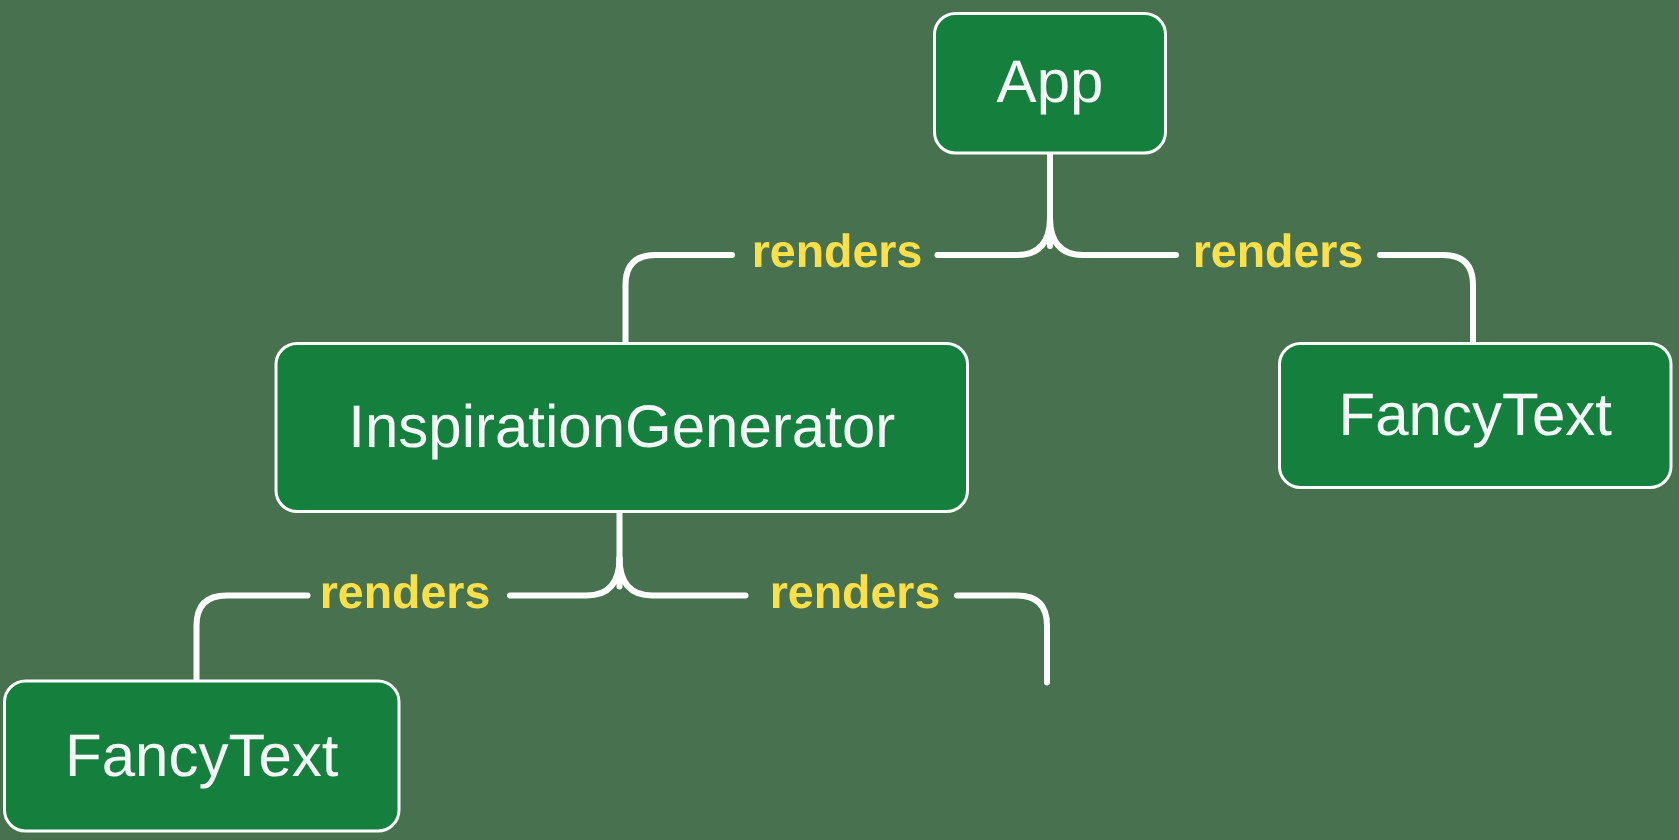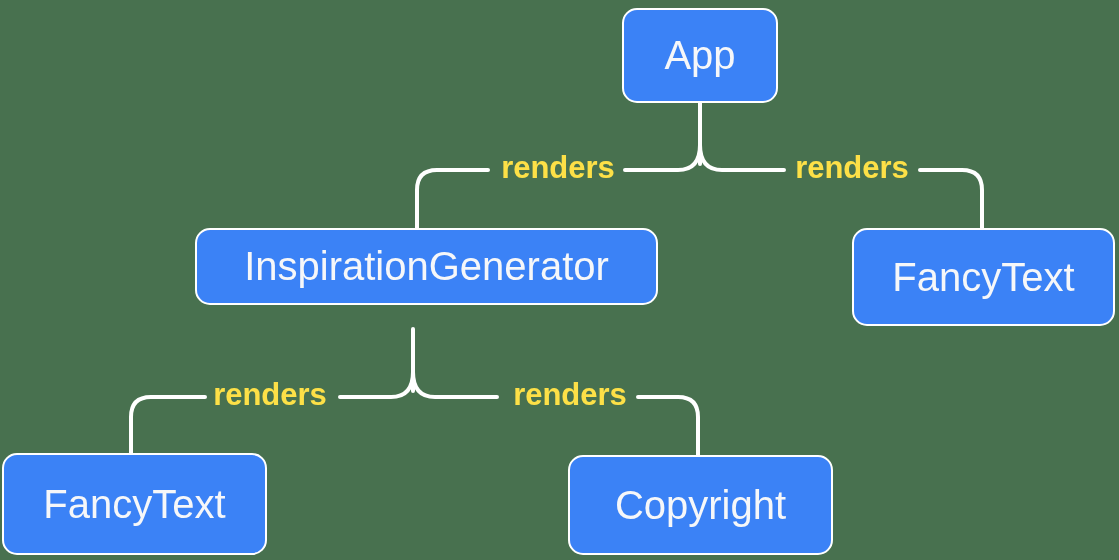--- a/index.html
+++ b/index.html
@@ -22,34 +22,34 @@
   }
   .connectors path {
     fill: none;
     stroke: #FFFFFF;
     stroke-width: 4;
     stroke-linecap: round;
   }
   .node {
     position: absolute;
     box-sizing: border-box;
-    background: #3b82f6;
+    background: #15803d;
     border: 2.5px solid #FFFFFF;
     border-radius: 15px;
     display: flex;
     align-items: center;
     justify-content: center;
     color: #F6F7F9;
     font-size: 40px;
     font-weight: 400;
     letter-spacing: 0px;
     white-space: nowrap;
   }
   .node-app                 { left: 622px; top: 8px;   width: 156px; height: 95px;  }
-  .node-inspiration         { left: 195px; top: 228px; width: 463px; height: 77px;  }
+  .node-inspiration         { left: 183px; top: 228px; width: 463px; height: 114px;  }
   .node-fancytext-right     { left: 852px; top: 228px; width: 263px; height: 98px;  }
   .node-fancytext-left      { left: 2px;   top: 453px; width: 265px; height: 102px; }
   .node-copyright           { left: 568px; top: 455px; width: 265px; height: 100px; }
   .edge-label {
     position: absolute;
     transform: translate(-50%, -50%);
     color: #fde047;
     font-size: 31px;
     font-weight: 600;
     white-space: nowrap;
@@ -92,22 +92,19 @@
   </div>
 
   <div class="node node-fancytext-right">
     <span>FancyText</span>
   </div>
 
   <div class="node node-fancytext-left">
     <span>FancyText</span>
   </div>
 
-  <div class="node node-copyright">
-    <span>Copyright</span>
-  </div>
 
   <div class="edge-label edge-label-1">renders</div>
   <div class="edge-label edge-label-2">renders</div>
   <div class="edge-label edge-label-3">renders</div>
   <div class="edge-label edge-label-4">renders</div>
 
 </div>
 
 </body></html>

